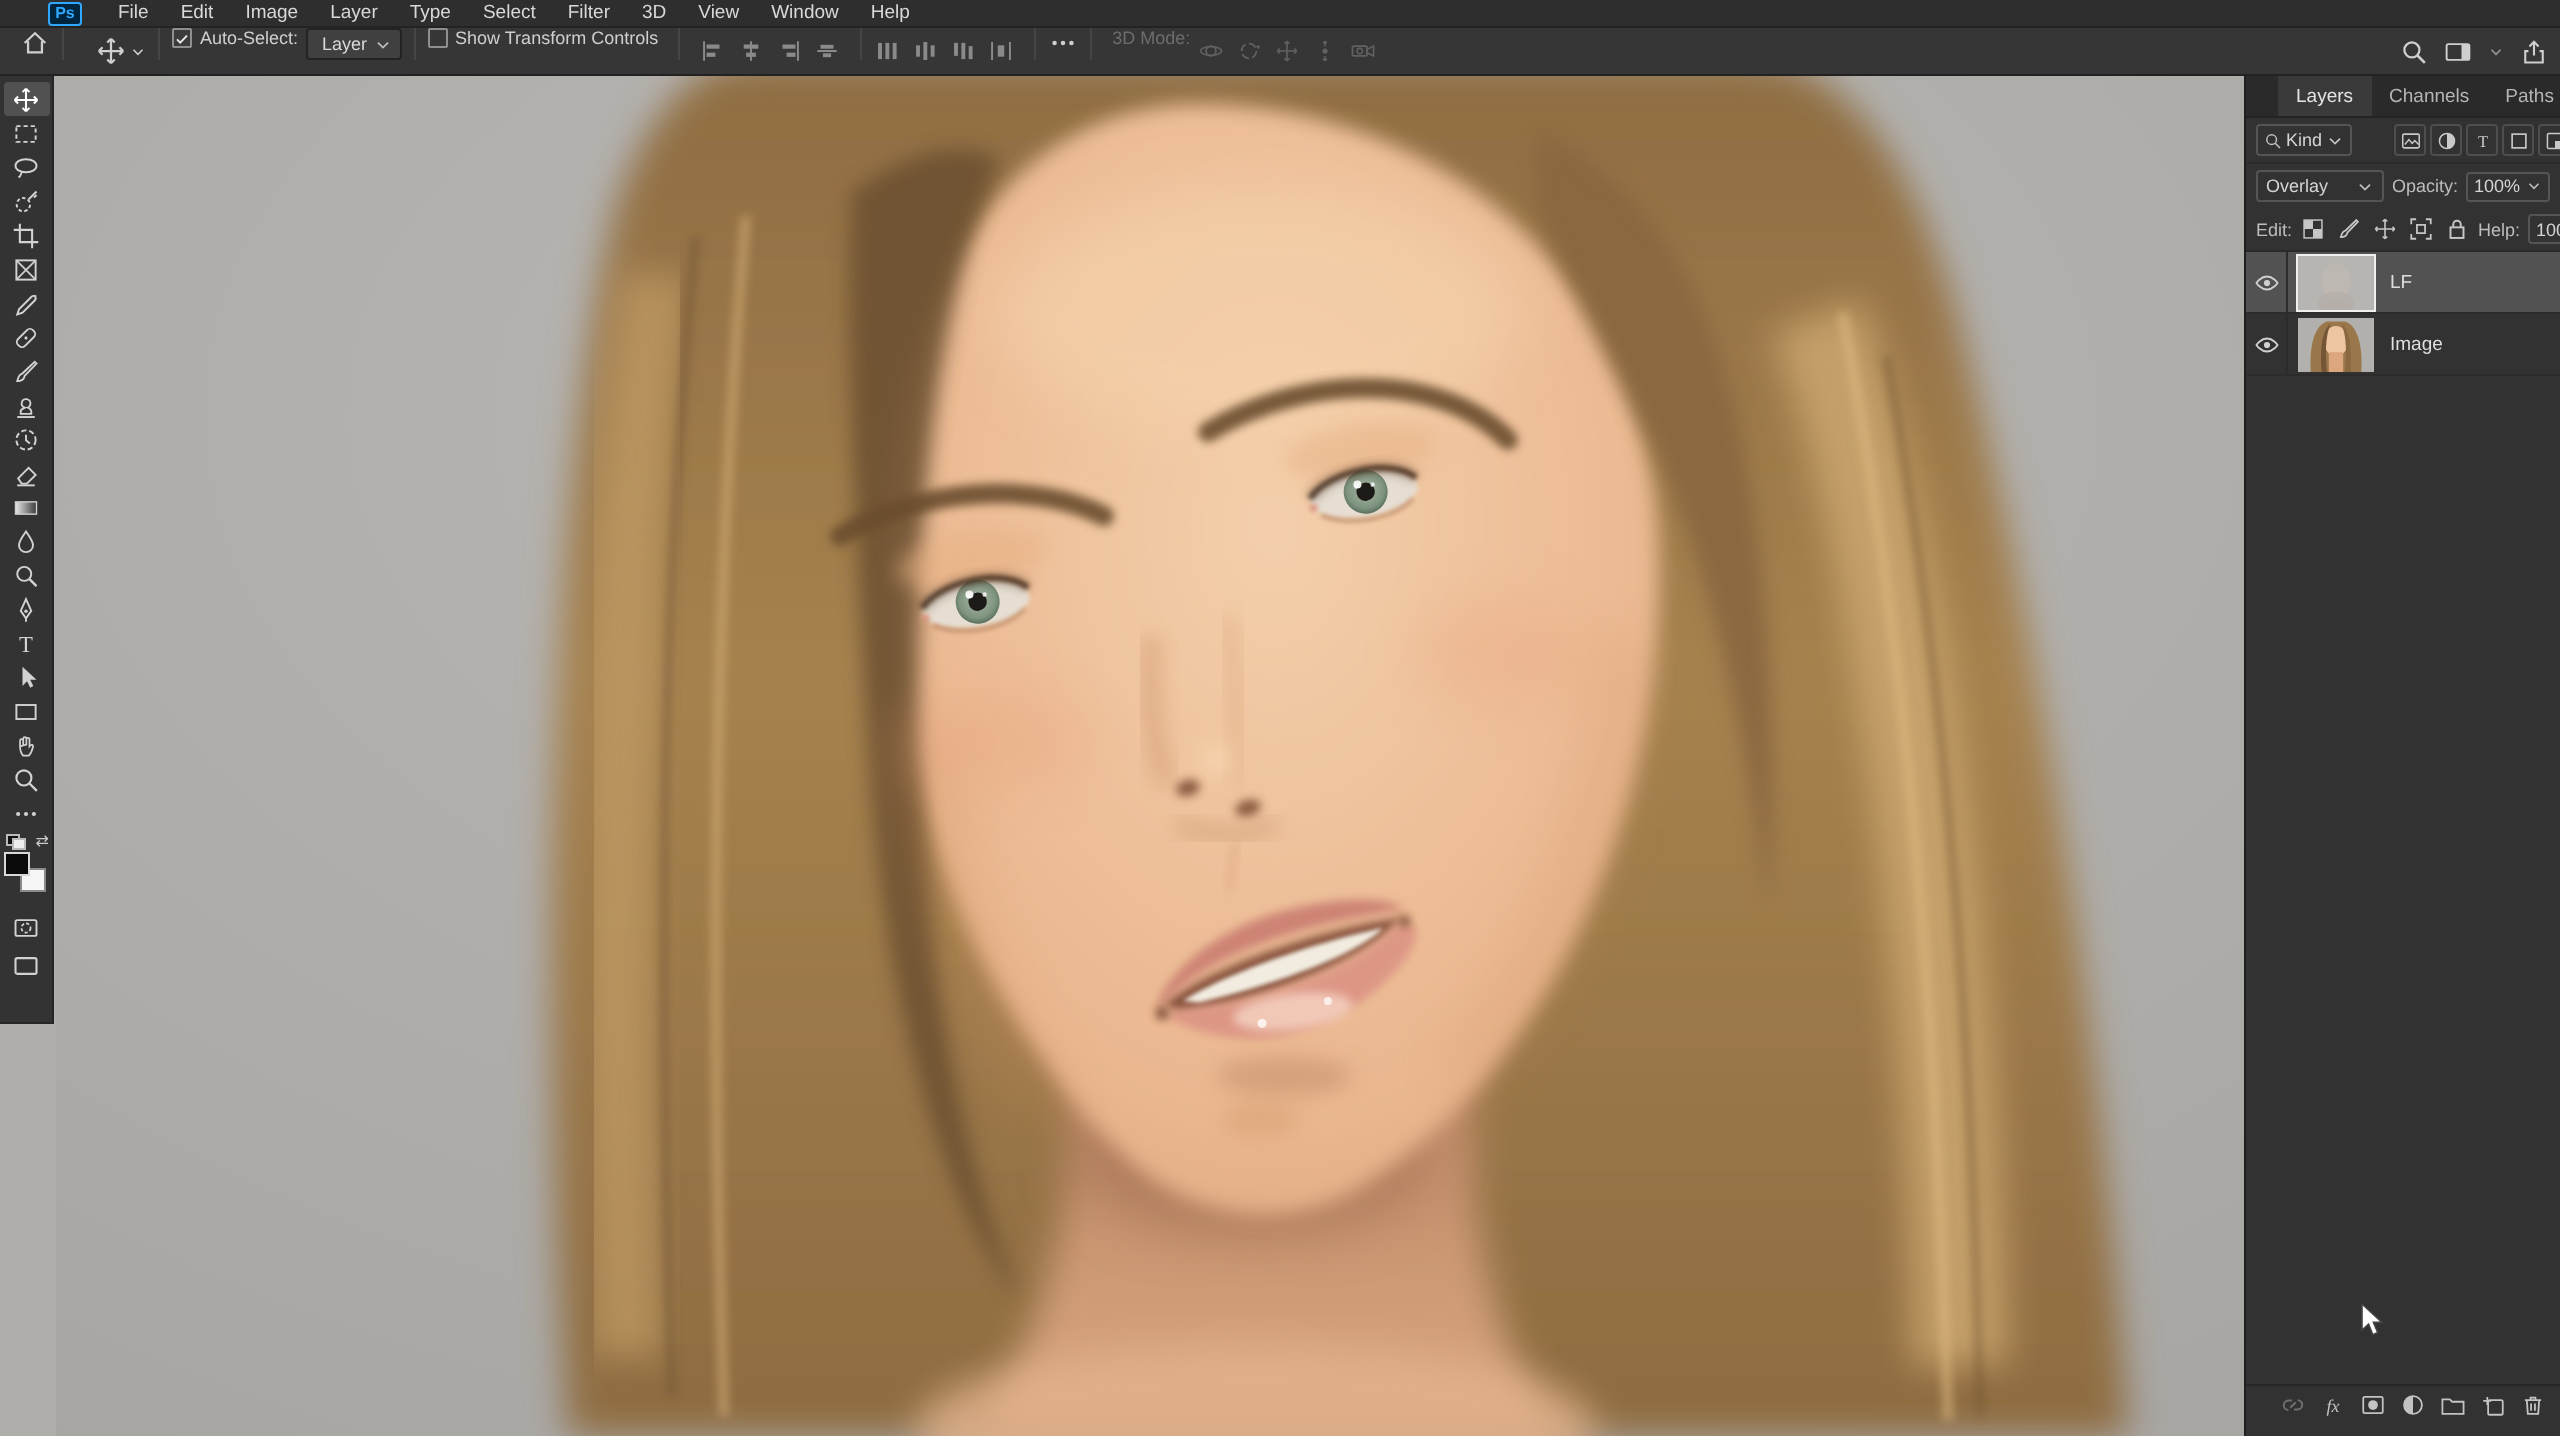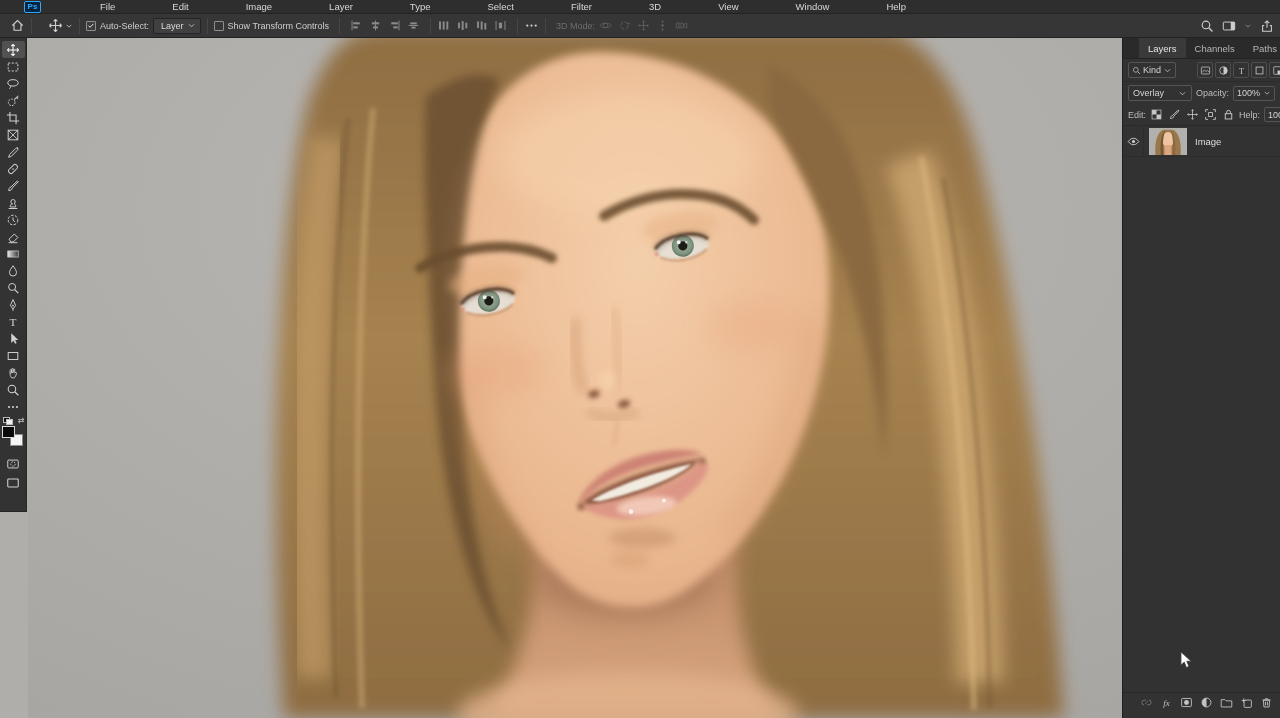--- a/index.html
+++ b/index.html
@@ -6,25 +6,25 @@
   html,body { width:1280px; height:718px; overflow:hidden; background:#262626;
     font-family:"Liberation Sans", sans-serif; }
   .app { position:relative; width:1280px; height:718px; background:#323232; }
 
   
   .menubar { position:absolute; left:0; top:0; width:1280px; height:14px;
     background:#2e2e2e; border-bottom:1px solid #232323; display:flex; align-items:center; z-index:30;}
   .ps-logo { width:17px; height:12px; margin-left:24px; background:#00253f; border:1px solid #31a8ff;
     border-radius:2px; color:#31a8ff; font-size:8px; font-weight:bold; line-height:10px; text-align:center;}
   .menu-items { display:flex; margin-left:10px; }
-  .mi { color:#d8d8d8; font-size:9.5px; padding:0 8px; line-height:14px; cursor:default;margin-left:41px; }
+  .mi { color:#d8d8d8; font-size:9.5px; padding:0 8px; line-height:14px; cursor:default; }
 
   
   .optionsbar { position:absolute; left:0; top:14px; width:1280px; height:24px;
-    background:#363636; border-bottom:1px solid #222; display:flex; align-items:center; z-index:30; color:#cfcfcf;}
+    background:#363636; border-bottom:1px solid #222; display:flex; z-index:30; color:#cfcfcf;}
   .ob-sep { width:1px; height:16px; background:#2a2a2a; border-right:1px solid #464646; margin:0 6px;}
   .ob-ic { width:15px; height:15px; color:#cfcfcf; }
   .tool-preset { display:flex; align-items:center; gap:2px; margin-left:10px;}
   .chk { width:10px; height:10px; border:1px solid #8f8f8f; border-radius:1px; display:inline-flex;
     align-items:center; justify-content:center; background:#3c3c3c;}
   .chk svg { width:9px; height:9px; color:#e8e8e8;}
   .ob-label { font-size:9px; margin:0 4px 0 4px; }
   .ob-label.dim { color:#6d6d6d; }
   .dd-box { display:flex; align-items:center; gap:3px; background:#404040; border:1px solid #232323;
     border-radius:2px; height:16px; padding:0 4px 0 7px; font-size:9px; color:#dadada;}
@@ -820,20 +820,33 @@
           </svg>
         </div>
       <span class="small-label" style="margin-left:auto">Help:</span>
       <div class="val-box">
         <span>100%</span>
 
       </div>
     </div>
 
     <div class="lp-list">
+      <div class="layer-row sel">
+        <span class="eye-cell">
+            <svg>
+              <use href="#i-eye-icon"></use>
+            </svg>
+          </span>
+        <span class="thumb sel-th">
+            <svg viewBox="0 0 40 30">
+              <use href="#sym-lf-thumb"></use>
+            </svg>
+          </span>
+        <span class="layer-name">LF</span>
+      </div>
       <div class="layer-row">
         <span class="eye-cell">
             <svg>
               <use href="#i-eye-icon"></use>
             </svg>
           </span>
         <span class="thumb">
             <svg viewBox="0 0 40 30">
               <use href="#sym-portrait-thumb"></use>
             </svg>

